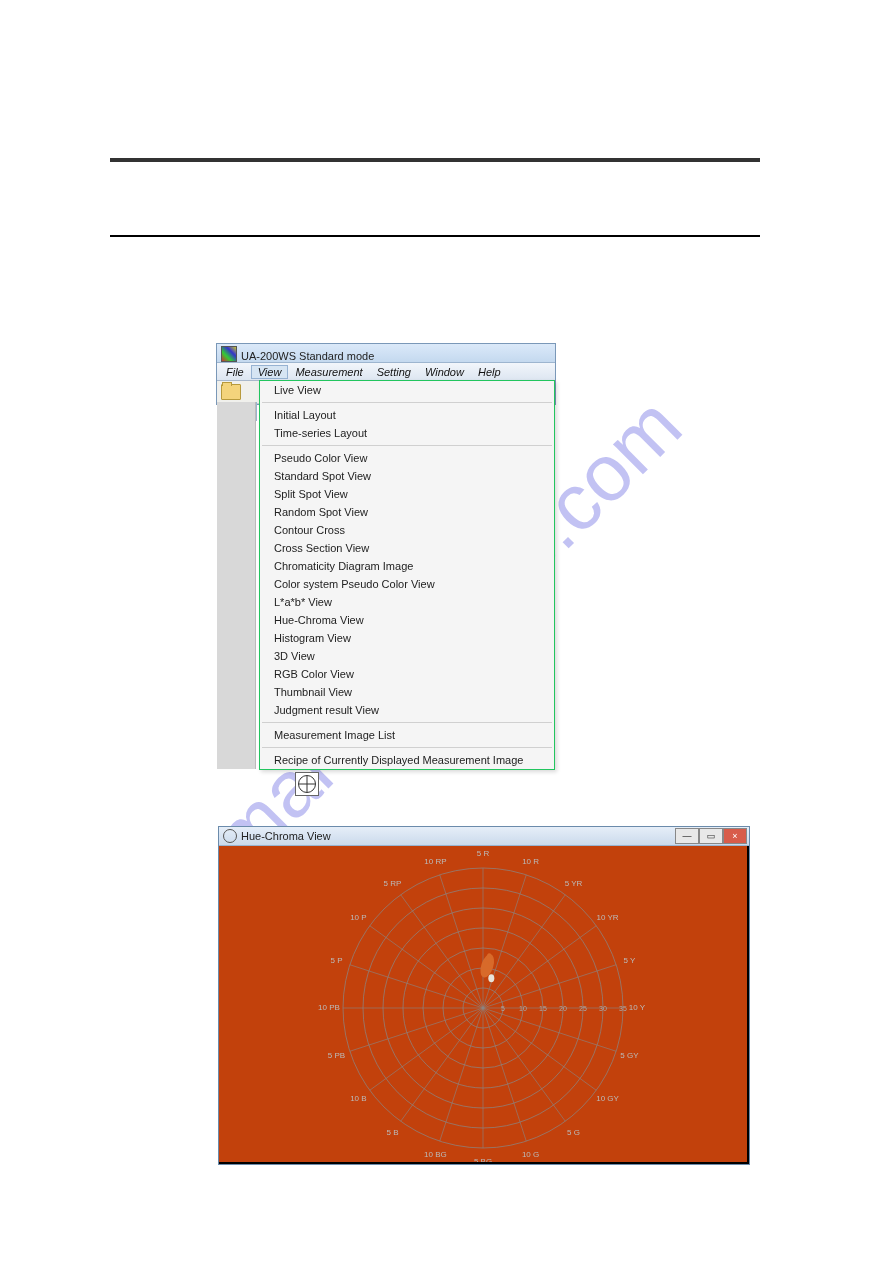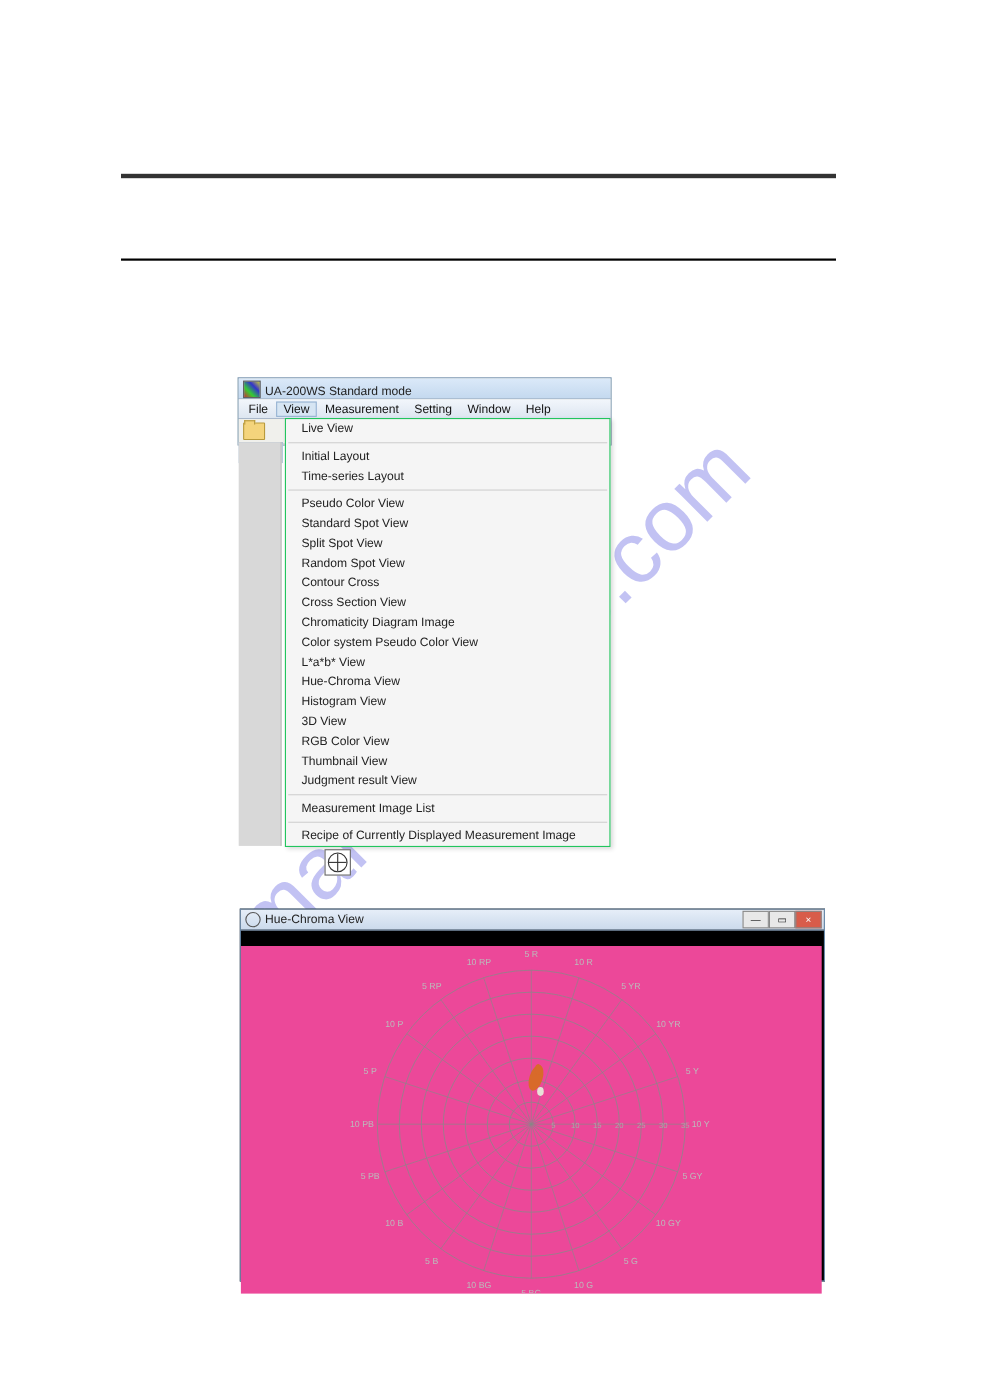--- a/index.html
+++ b/index.html
@@ -74,20 +74,21 @@
     background: linear-gradient(to bottom, #f2f6fb, #dde6f1);
     border-bottom: 1px solid #a9b8cb;
     display: flex;
     align-items: center;
     padding: 0 2px;
   }
   .menubar .menu-item {
     padding: 1px 7px;
     color: #111;
     cursor: default;
+    font-style: italic;
   }
   .menubar .menu-item.active {
     background: #d6e5f3;
     border: 1px solid #96b2d2;
     padding: 0 6px;
   }
   .toolbar {
     height: 22px;
     background: #f0f0ec;
     border-bottom: 1px solid #ccc;
@@ -224,24 +225,24 @@
     border:1px solid #888;
     background:#e8e8e8;
     font-size:9px;
     display:flex;
     align-items:center;
     justify-content:center;
   }
   .hue-titlebar .btn.close { background:#d85c4a; color:#fff; }
   .chart-area {
     position: absolute;
-    left: 0; top: 33px;
+    left: 0; top: 19px;
     width: 528px;
     height: 316px;
-    background: #ec4899;
+    background: #c2410c;
     display: flex;
     align-items: flex-end;
     justify-content: center;
   }
 </style>
 </head>
 <body>
 
 <div class="page">
   <div class="thick-line" style="top:158px"></div>

